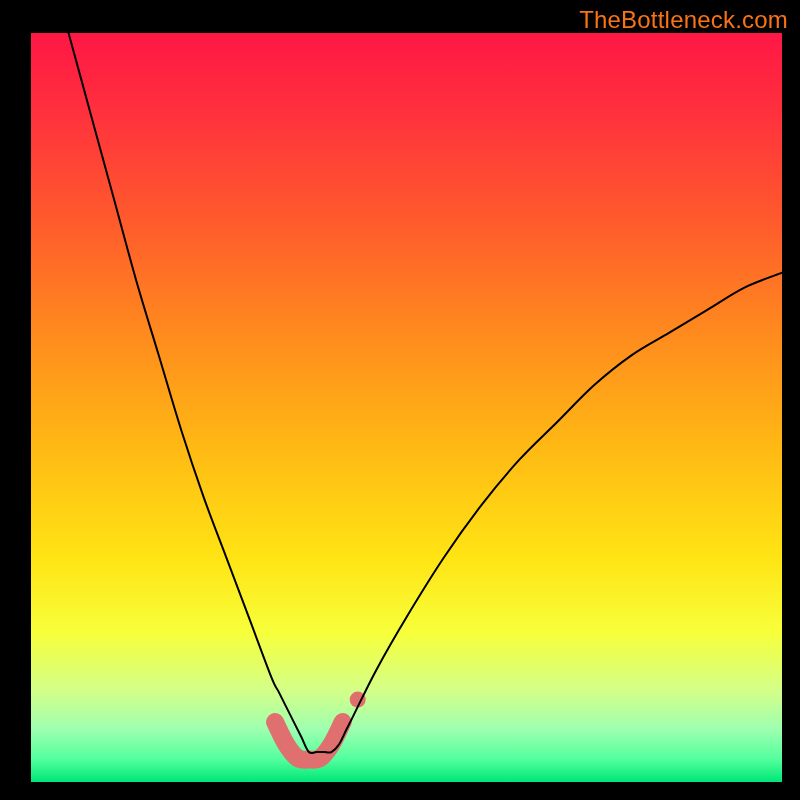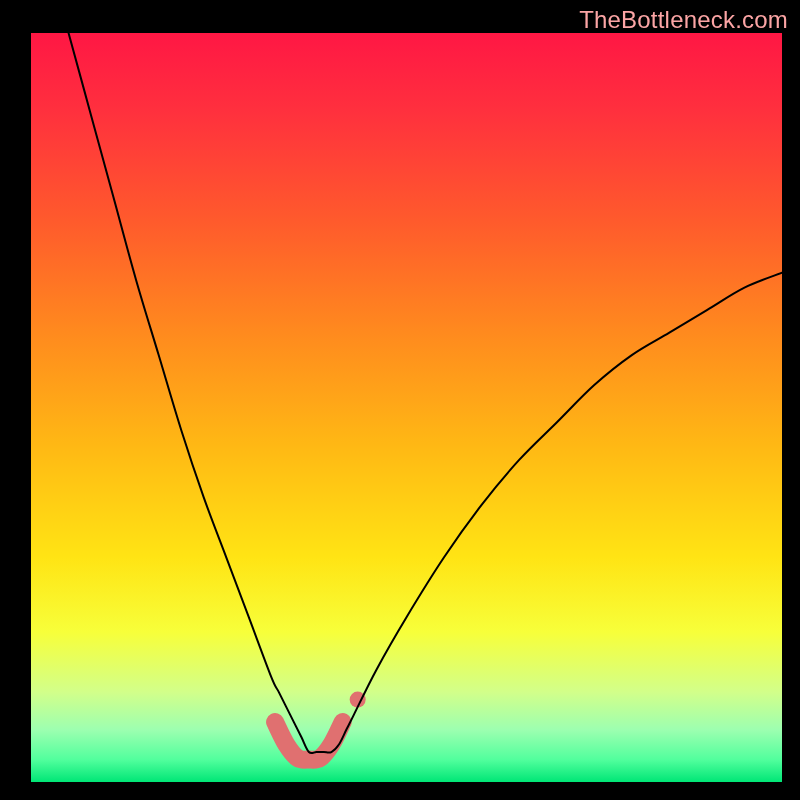--- a/index.html
+++ b/index.html
@@ -13,21 +13,21 @@
   }
   .chart-wrap {
     position: relative;
     width: 800px;
     height: 800px;
   }
   .watermark {
     position: absolute;
     top: 6px;
     right: 12px;
-    color: #fca5a5;
+    color: #f97316;
     font-size: 24px;
     font-weight: 500;
     letter-spacing: 0.2px;
     z-index: 20;
     user-select: none;
   }
   svg {
     position: absolute;
     top: 0;
     left: 0;

